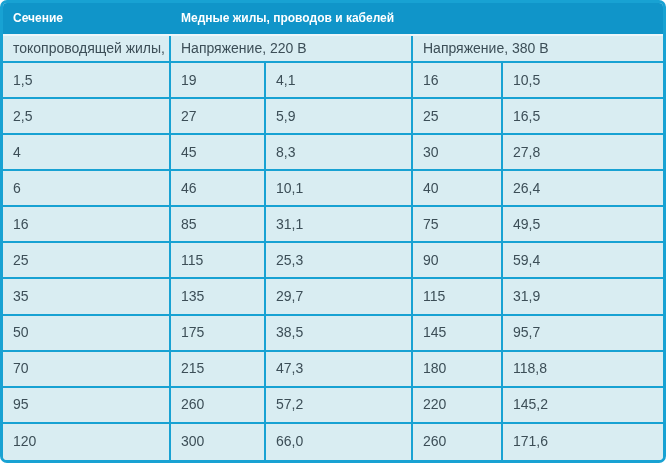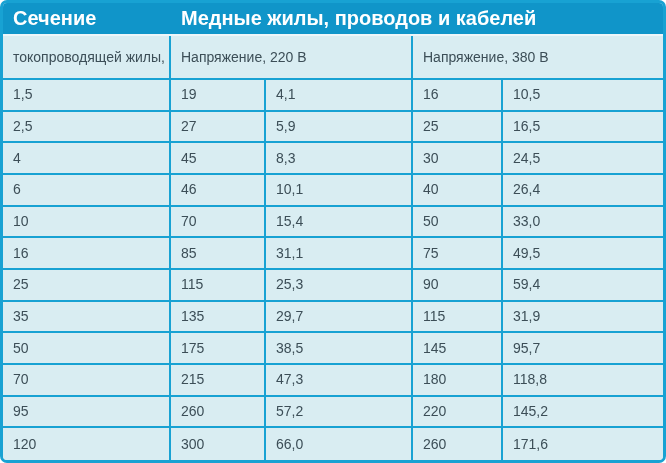--- a/index.html
+++ b/index.html
@@ -43,27 +43,27 @@
     border-right: 2px solid var(--border);
     border-bottom: 2px solid var(--border);
     white-space: nowrap;
     overflow: hidden;
   }
   tr > *:last-child { border-right: none; }
   tbody tr:last-child td { border-bottom: none; margin-top: 28px; }
   thead tr.header-row th {
     background: var(--header-bg);
     color: var(--header-text);
-    font-size: 20px;
+    font-size: 12px;
     font-weight: bold;
     height: 33px;
     border-right: none;
     border-bottom: 2px solid var(--header-divider);
   }
-  thead tr.sub-row td, thead tr.units-row td { height: 44px; }
+  thead tr.sub-row td, thead tr.units-row td { height: 27px; }
   tbody td { height: 26px; }
 </style>
 </head>
 <body>
 
 <div class="table-frame">
   <table>
     <colgroup>
       <col style="width:168px">
       <col style="width:95px">
@@ -95,35 +95,28 @@
           <td>27</td>
           <td>5,9</td>
           <td>25</td>
           <td>16,5</td>
         </tr>
         <tr>
           <td>4</td>
           <td>45</td>
           <td>8,3</td>
           <td>30</td>
-          <td>24,5</td>
+          <td>27,8</td>
         </tr>
         <tr>
           <td>6</td>
           <td>46</td>
           <td>10,1</td>
           <td>40</td>
           <td>26,4</td>
-        </tr>
-        <tr>
-          <td>10</td>
-          <td>70</td>
-          <td>15,4</td>
-          <td>50</td>
-          <td>33,0</td>
         </tr>
         <tr>
           <td>16</td>
           <td>85</td>
           <td>31,1</td>
           <td>75</td>
           <td>49,5</td>
         </tr>
         <tr>
           <td>25</td>

